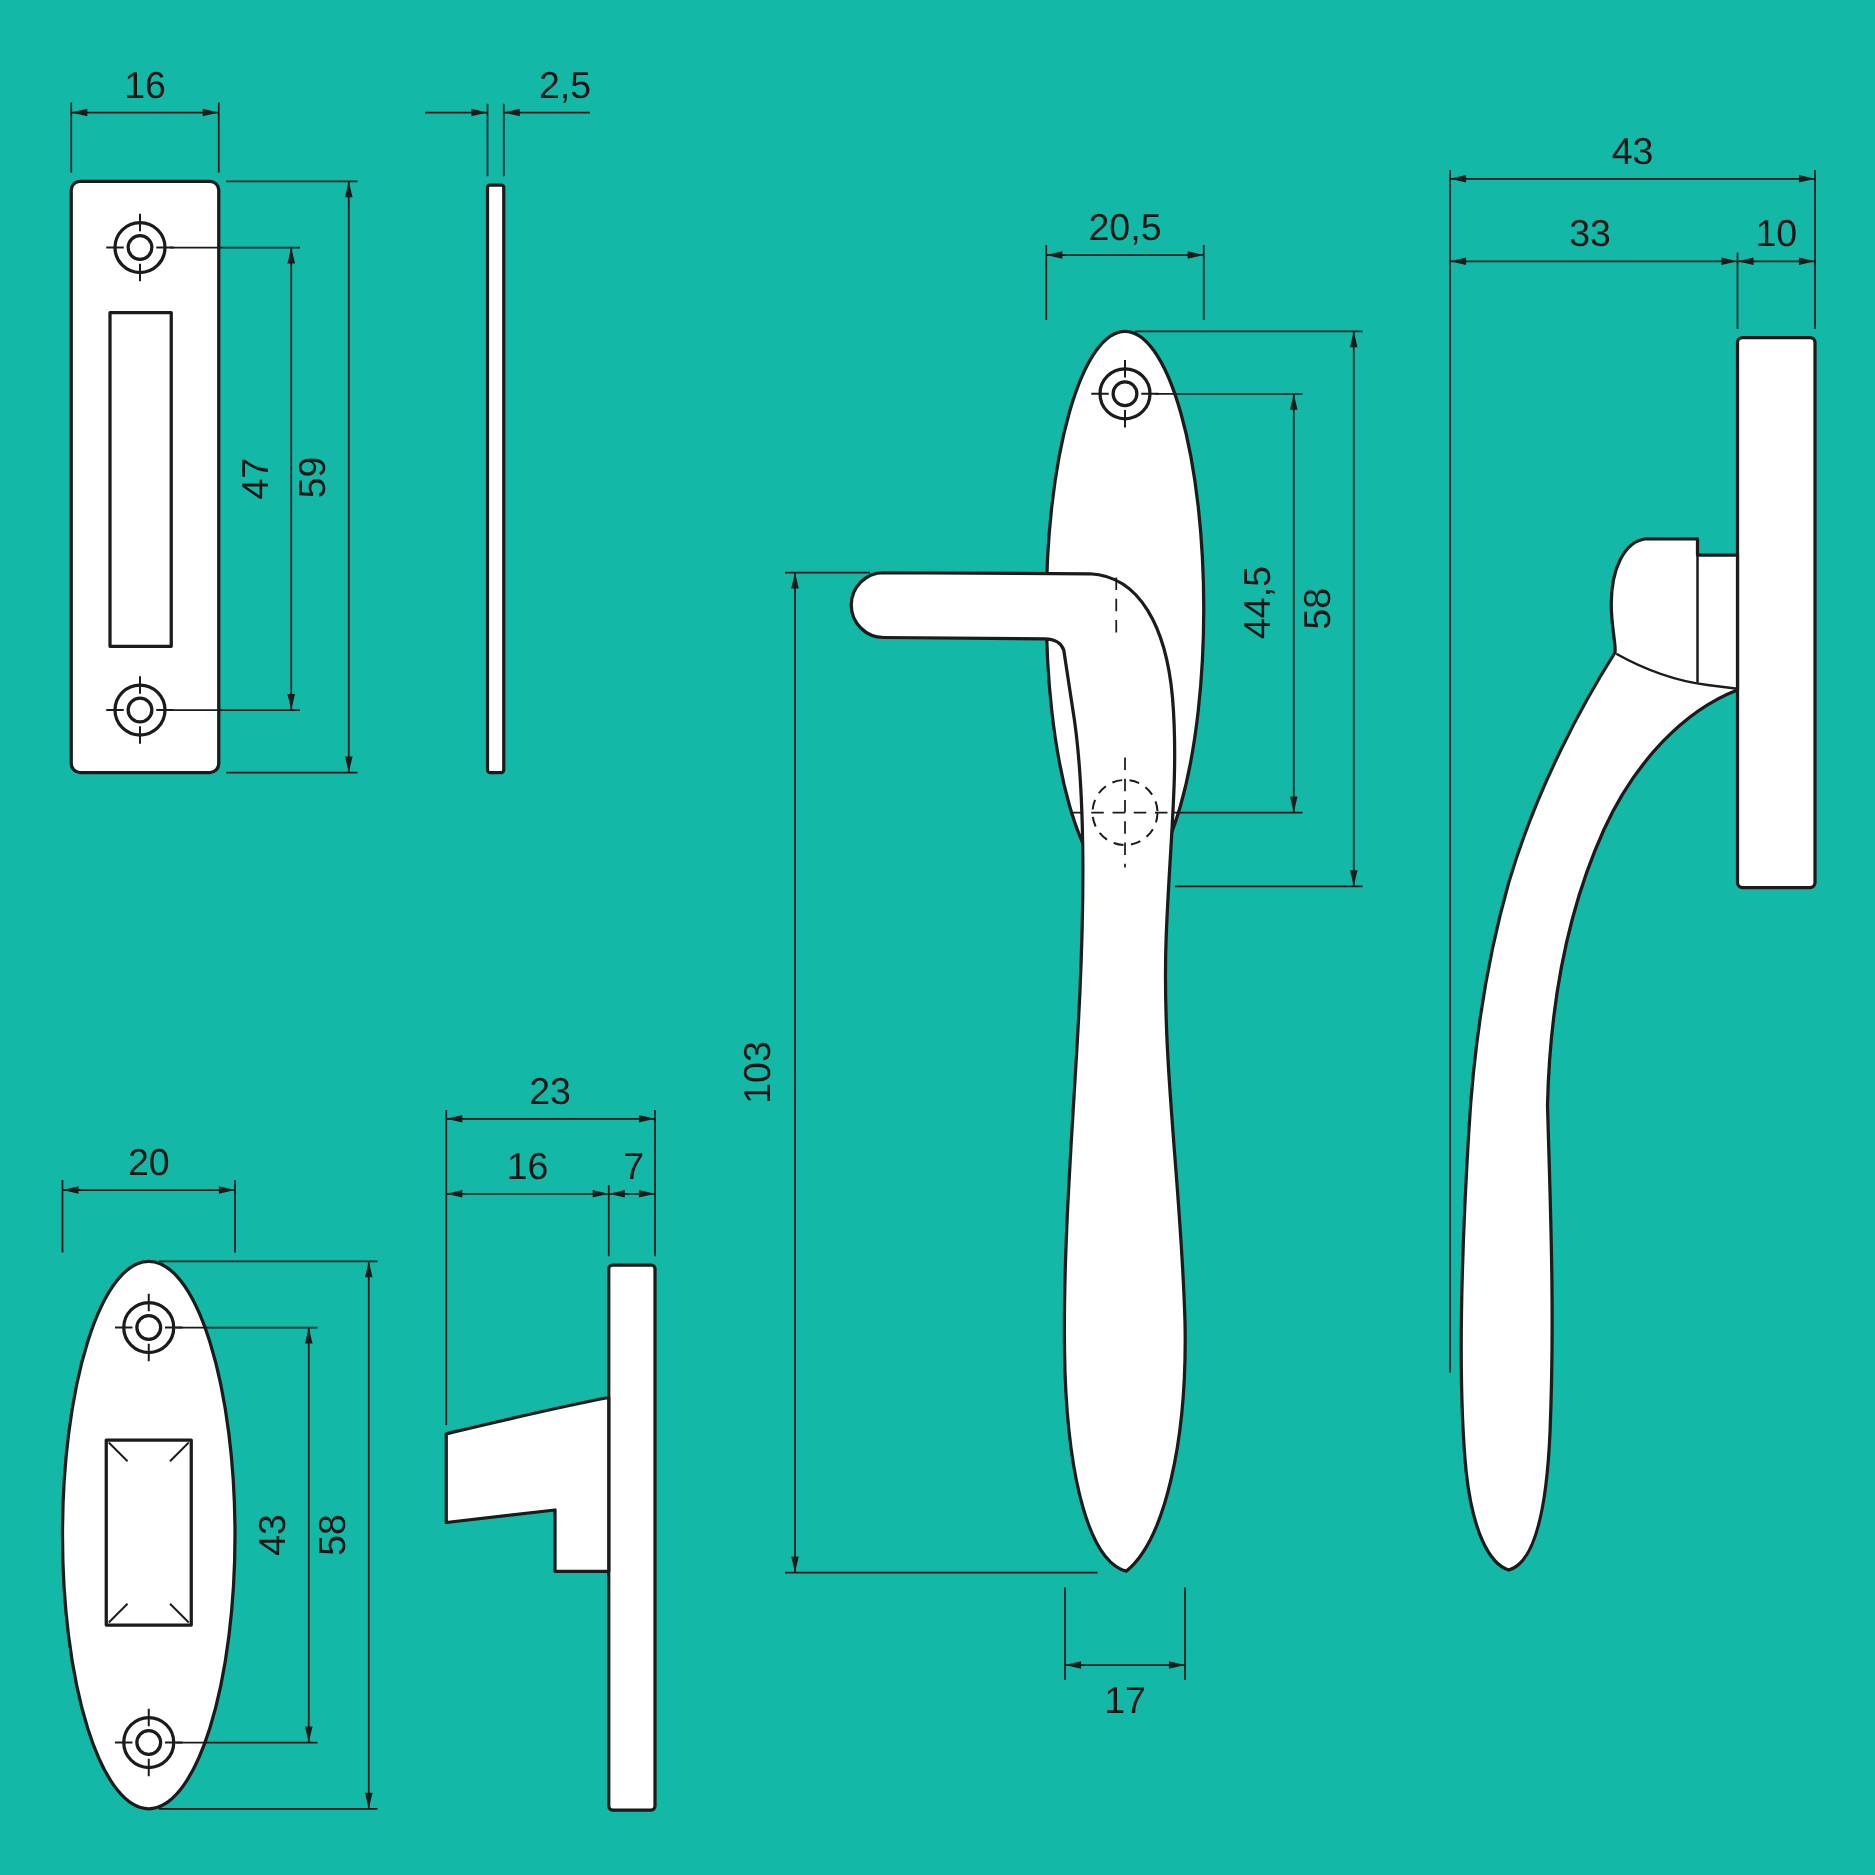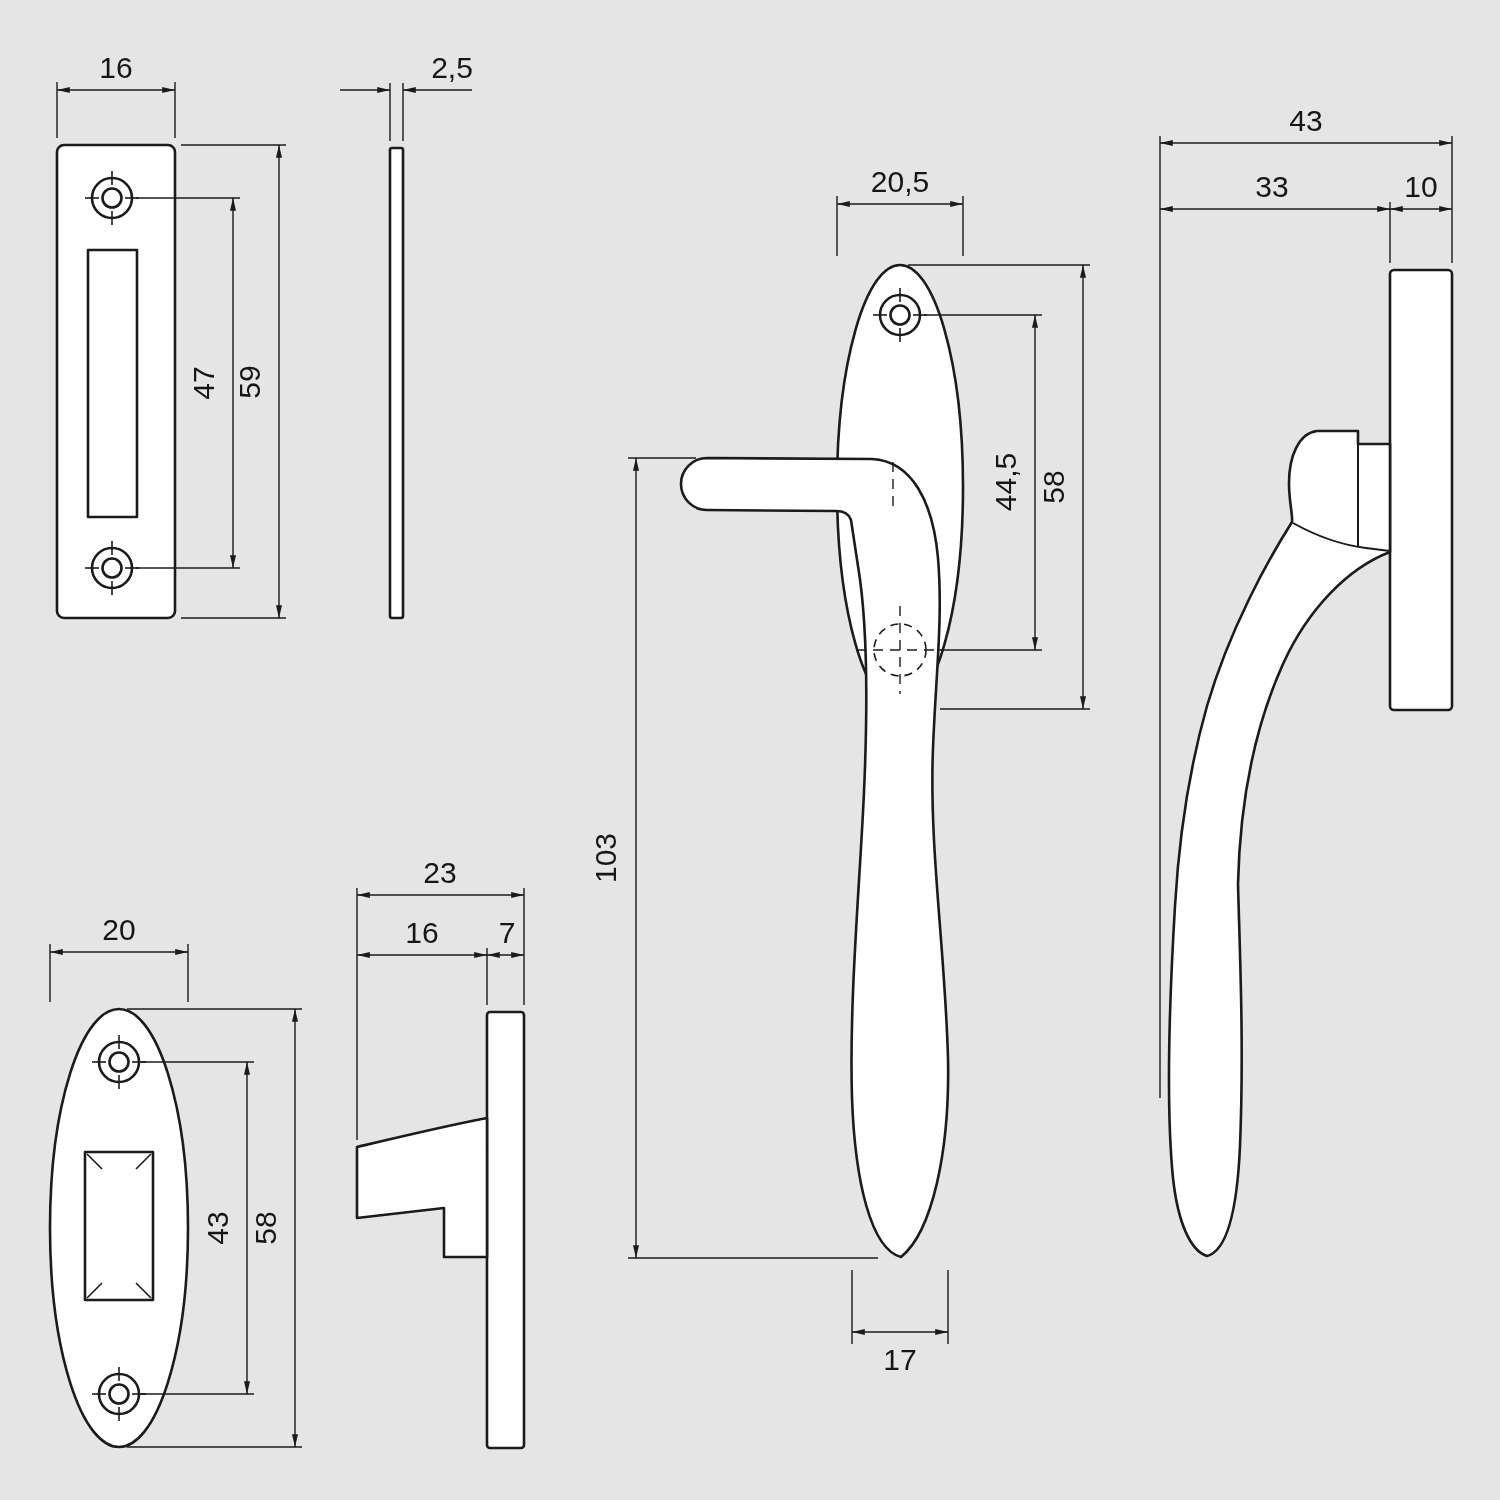--- a/index.html
+++ b/index.html
@@ -1,16 +1,16 @@
 <!DOCTYPE html>
 <html><head>
 <meta charset="utf-8">
 <style>
   html,body{margin:0;padding:0;background:#ffffff;}
-  .stage{width:1500px;height:1500px;background:#e5e5e5;position:relative;}
+  .stage{width:1500px;height:1500px;background:#14b8a6;position:relative;}
   svg{display:block;}
   .ol  {fill:none;stroke:#1b1b1b;stroke-width:2.6;stroke-linejoin:round;stroke-linecap:round;}
   .olf {fill:#ffffff;stroke:#1b1b1b;stroke-width:2.6;stroke-linejoin:round;}
   .thin{fill:none;stroke:#1b1b1b;stroke-width:2;stroke-linejoin:round;}
   .dim {fill:none;stroke:#1b1b1b;stroke-width:1.4;}
   .dash{fill:none;stroke:#1b1b1b;stroke-width:1.6;stroke-dasharray:8 6;}
   .dash2{fill:none;stroke:#1b1b1b;stroke-width:1.4;stroke-dasharray:10 7;}
   .tick{stroke:#1b1b1b;stroke-width:1.6;}
   text.dimtxt{font-family:"Liberation Sans",sans-serif;font-size:30px;fill:#161616;text-anchor:middle;}
 </style>

